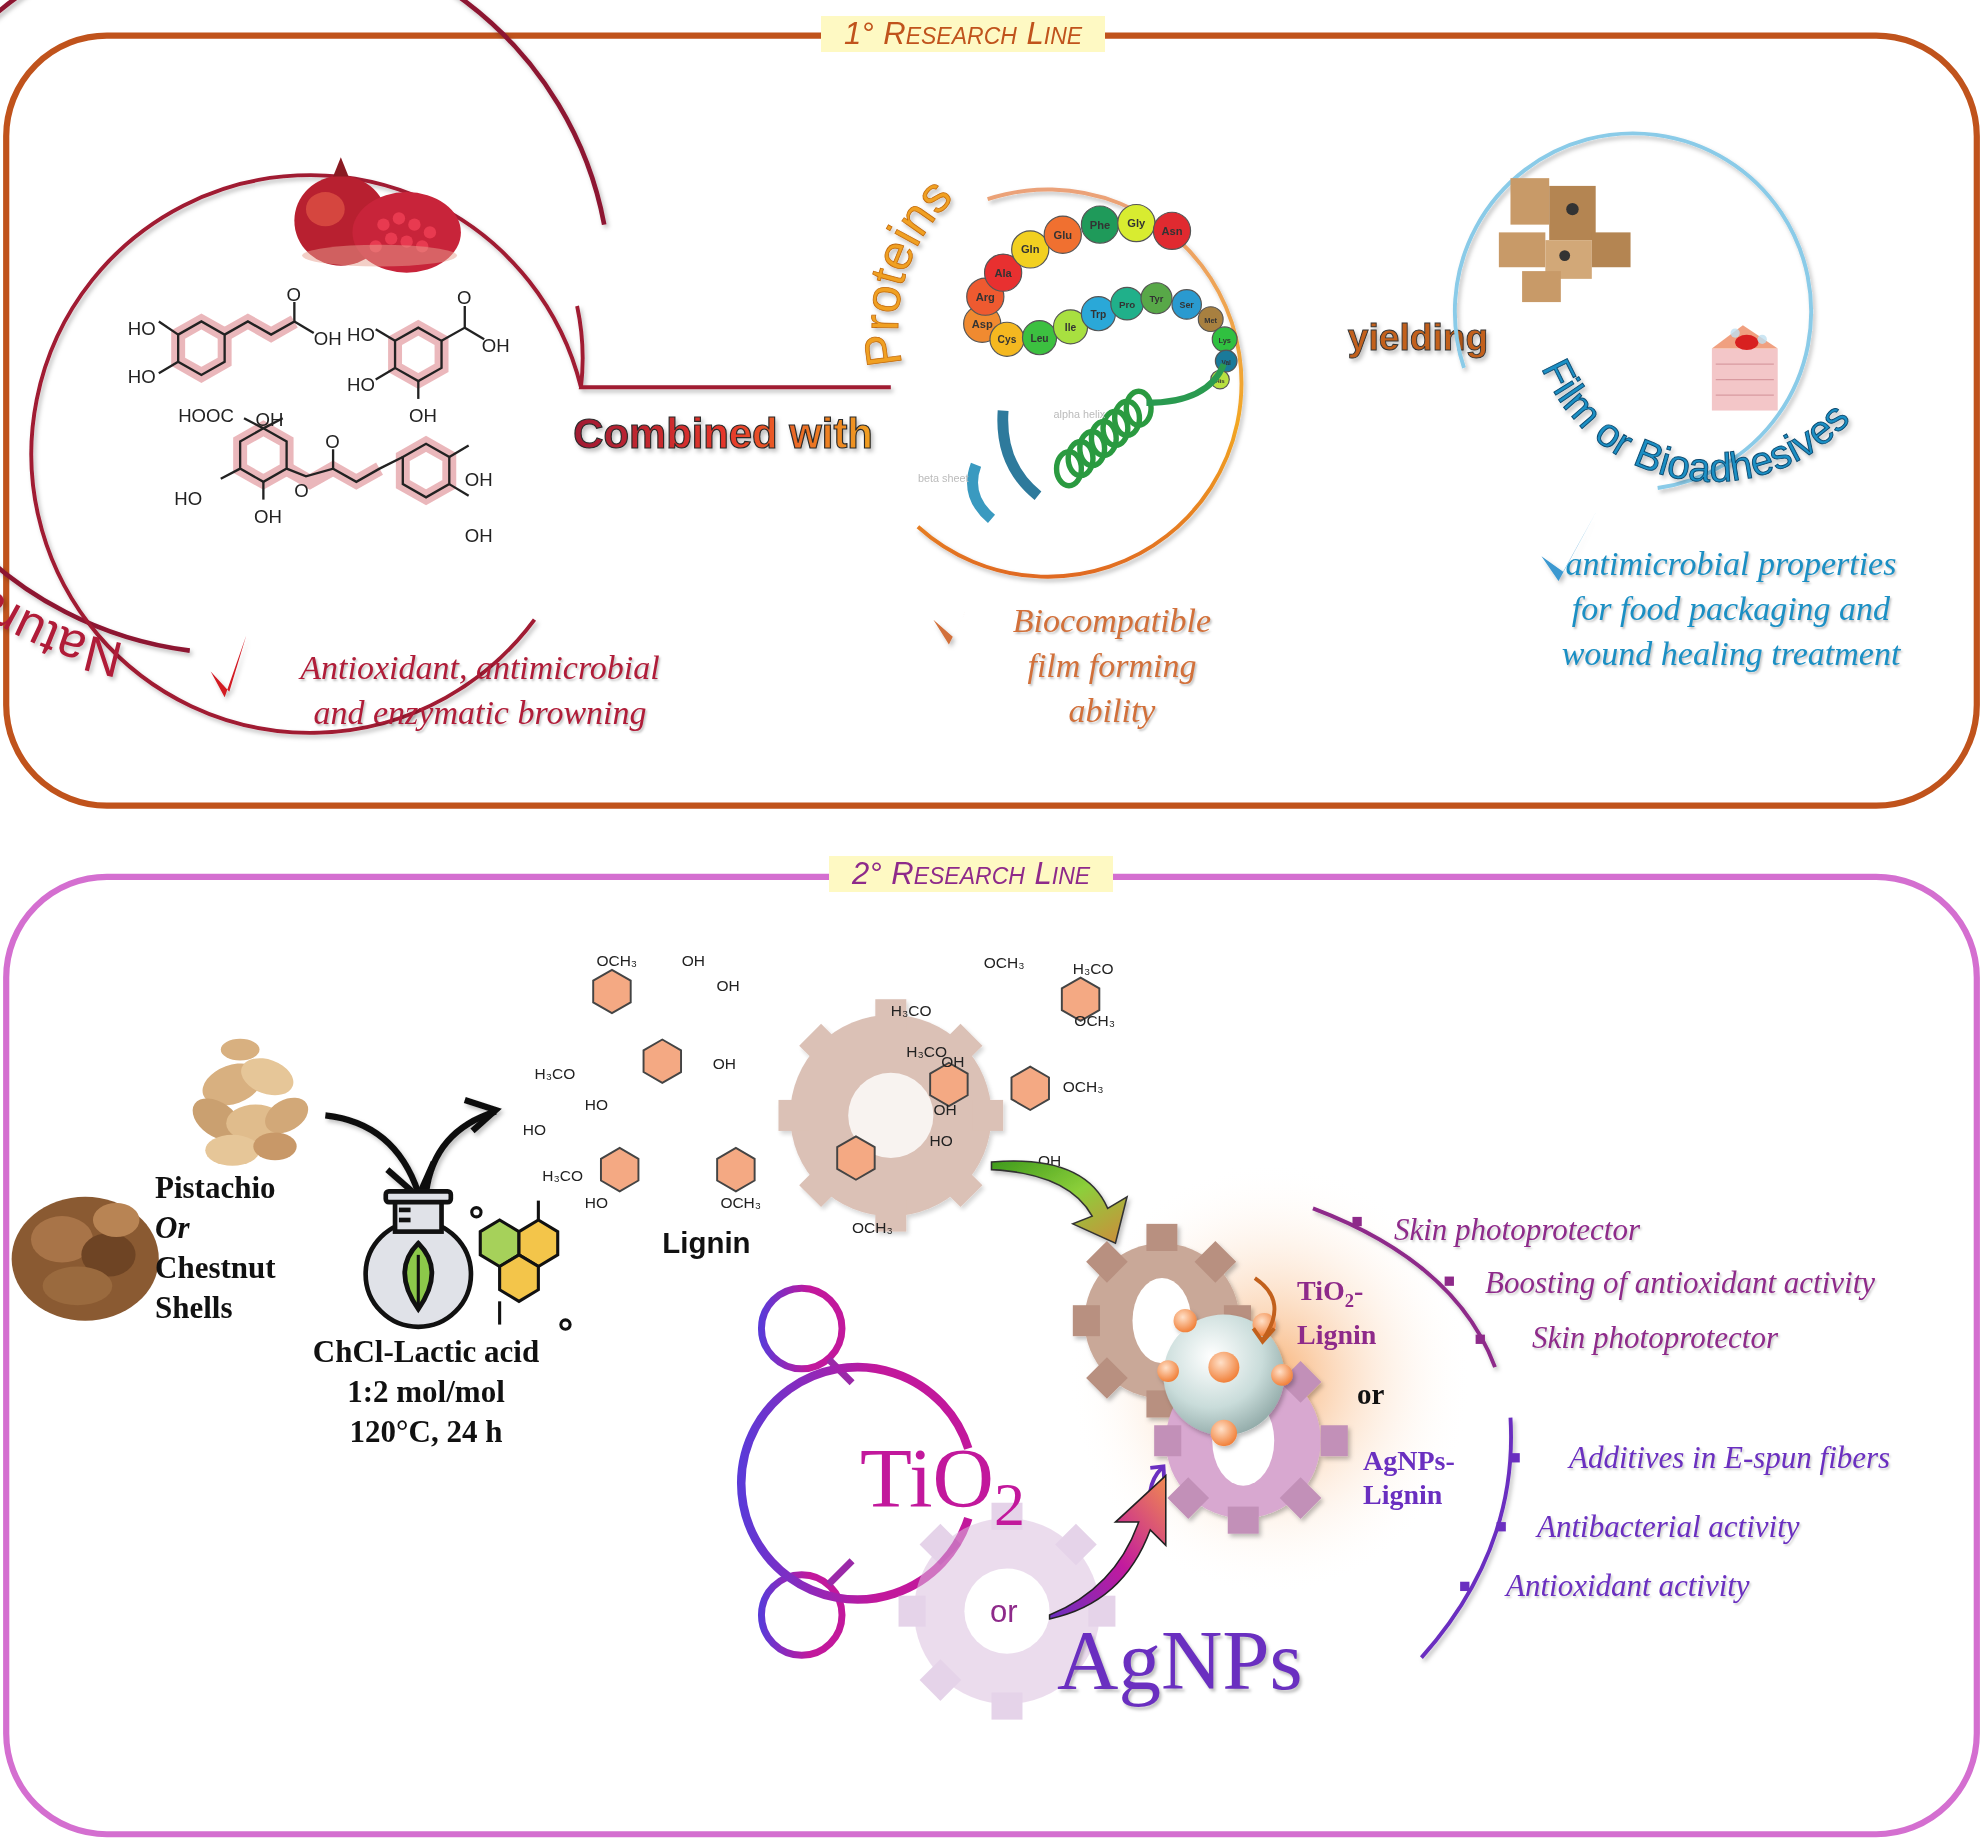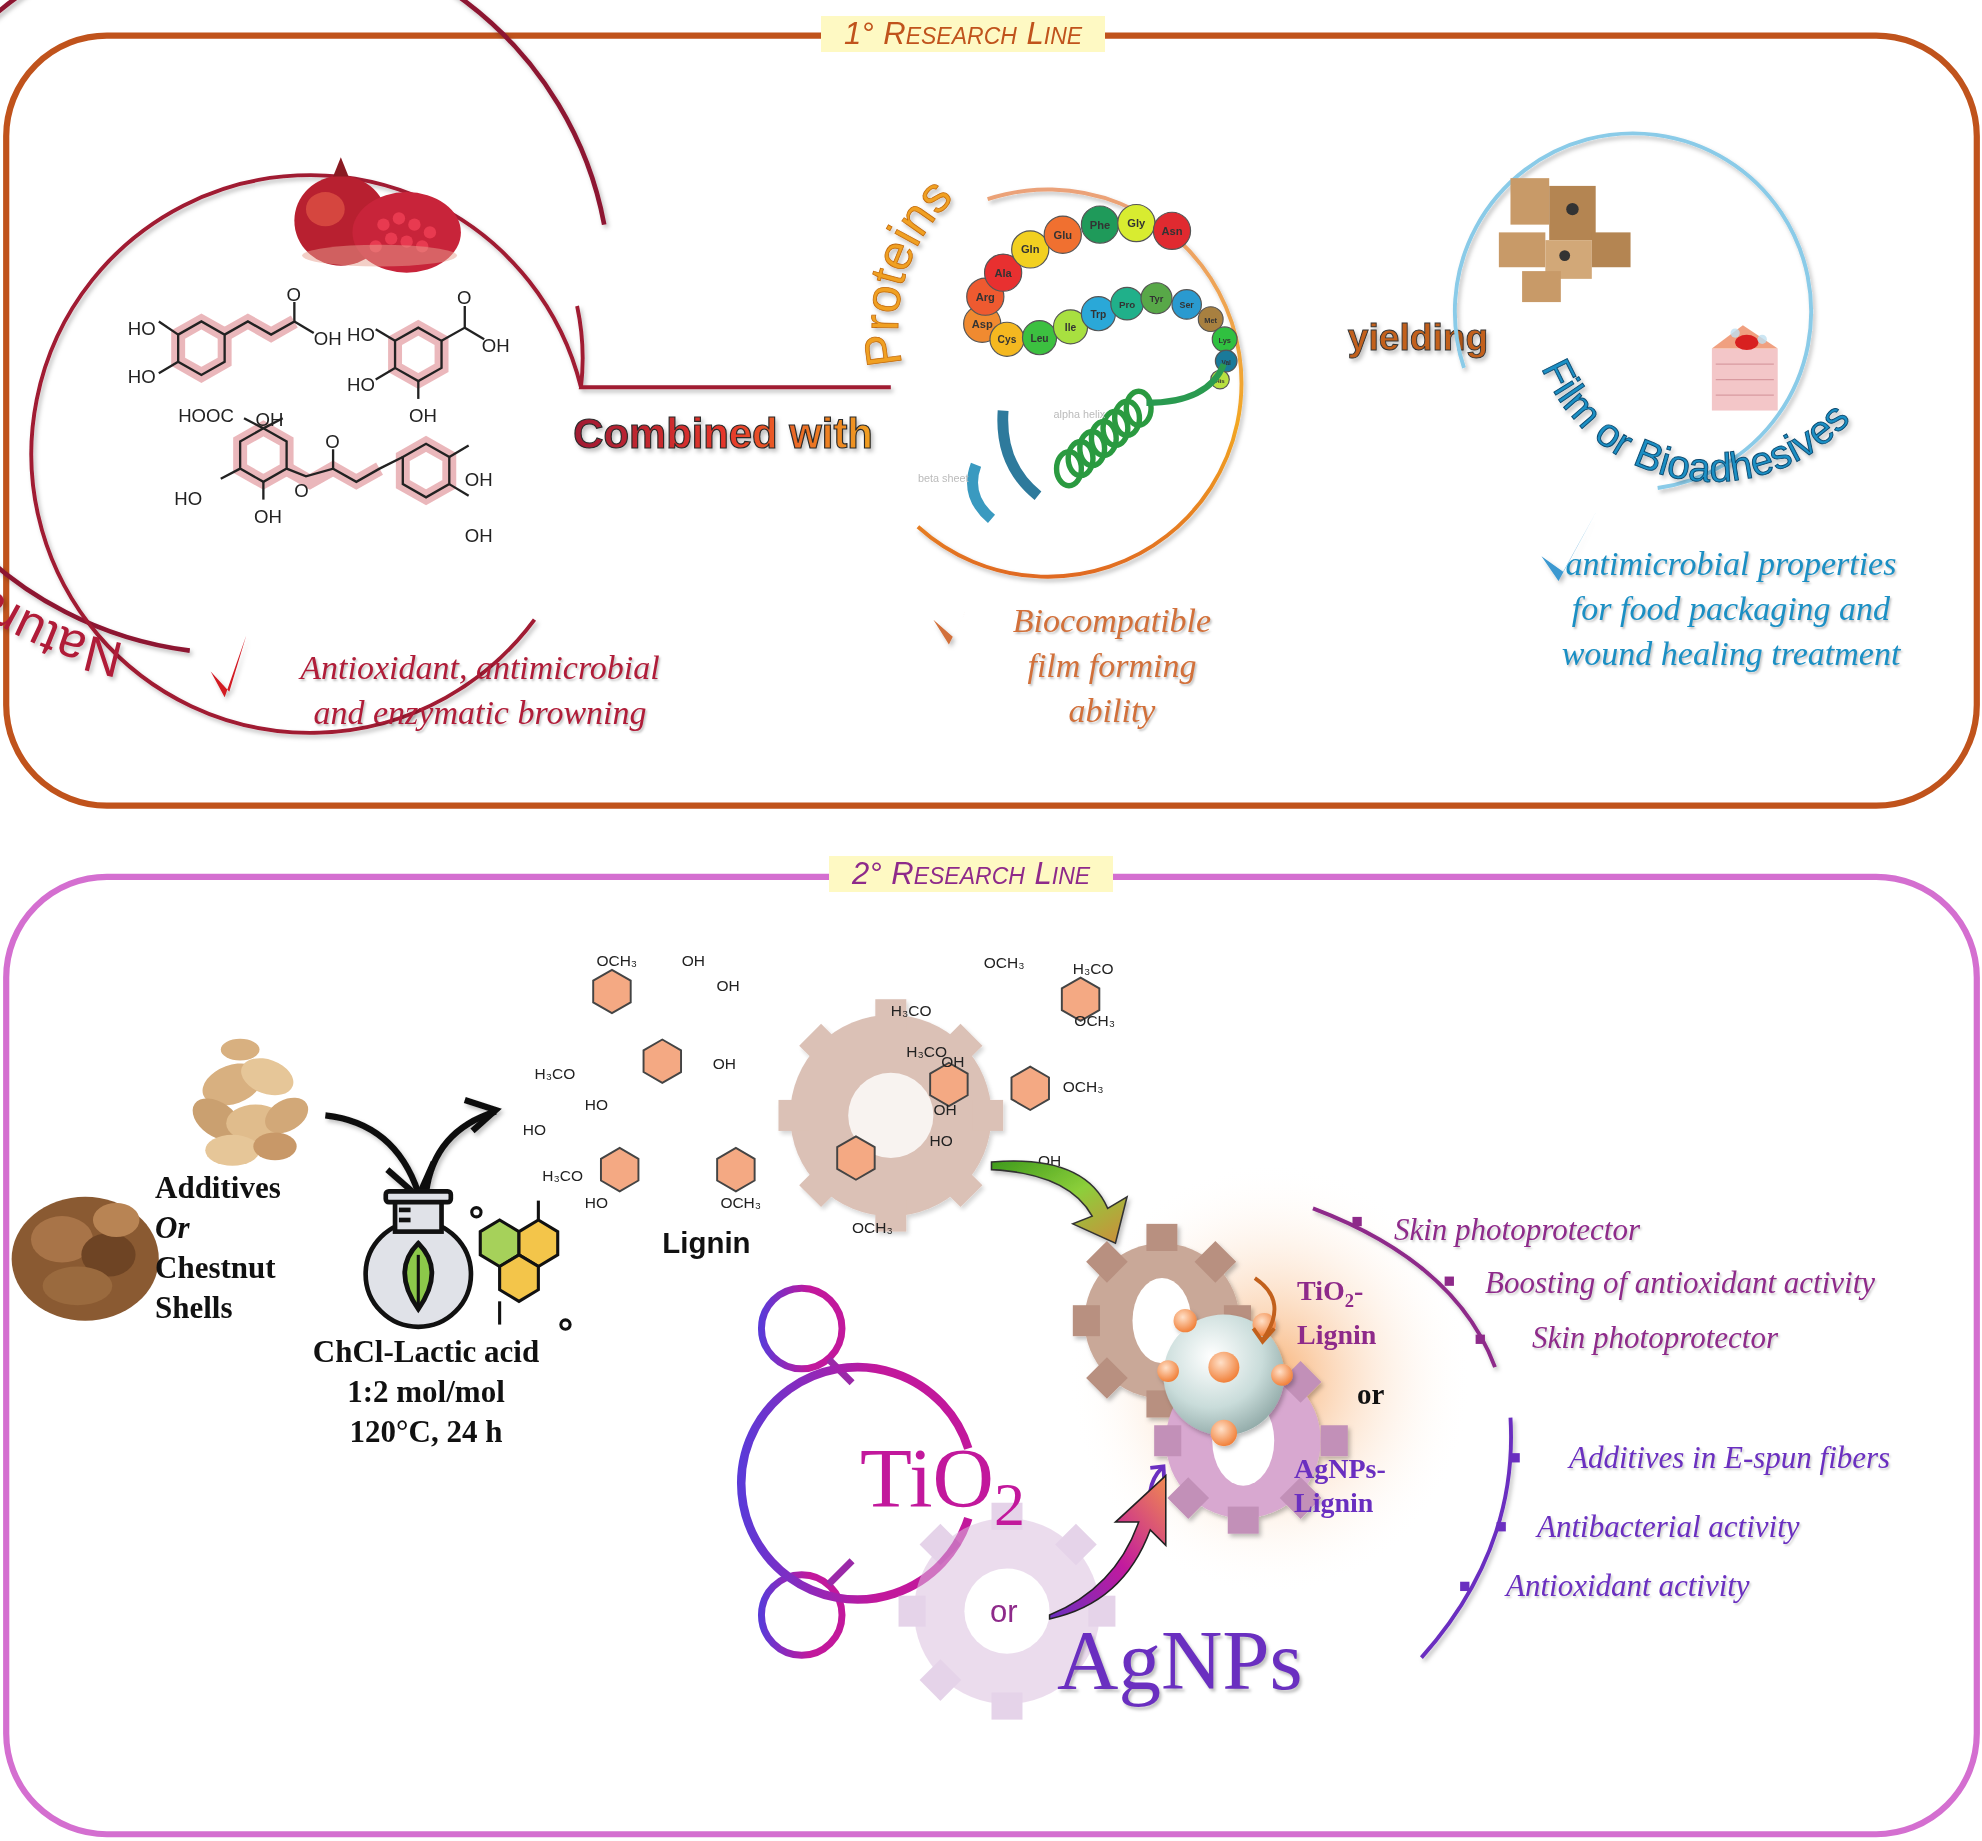--- a/index.html
+++ b/index.html
@@ -468,37 +468,37 @@
   <div>film forming</div>
   <div>ability</div>
 </div>
 <div class="claim" style="left:1514px;top:541px;width:434px;font-size:34px;line-height:45px;color:#1a8fc4;">
   <div>antimicrobial properties</div>
   <div>for food packaging and</div>
   <div>wound healing treatment</div>
 </div>
 
 <div class="label-bold" style="left:155px;top:1168px;font-size:31px;line-height:40px;">
-  <div>Additives</div>
+  <div>Pistachio</div>
   <div style="font-style:italic">Or</div>
   <div>Chestnut</div>
   <div>Shells</div>
 </div>
 <div class="label-bold" style="left:279px;top:1332px;width:294px;text-align:center;font-size:31px;line-height:40px;">
   <div>ChCl-Lactic acid</div>
   <div>1:2 mol/mol</div>
   <div>120°C, 24 h</div>
 </div>
 
 <div class="label-bold" style="left:1297px;top:1274px;font-size:28px;line-height:34px;color:#8e2a8a;">
   <div><span>TiO</span><sub style="font-size:18.6px">2</sub><span>-</span></div>
   <div>Lignin</div>
 </div>
 <div class="label-bold" style="left:1357px;top:1378px;font-size:29px;color:#111;">or</div>
-<div class="label-bold" style="left:1294px;top:1444px;font-size:28px;line-height:34px;color:#6a2fc0;margin-top:8px;">
+<div class="label-bold" style="left:1363px;top:1444px;font-size:28px;line-height:34px;color:#6a2fc0;">
   <div>AgNPs-</div>
   <div>Lignin</div>
 </div>
 
 <div class="prop" style="left:1394px;top:1212px;color:#8e2a8a;">Skin photoprotector</div>
 <div class="prop" style="left:1485px;top:1265px;color:#8e2a8a;">Boosting of antioxidant activity</div>
 <div class="prop" style="left:1532px;top:1320px;color:#8e2a8a;">Skin photoprotector</div>
 <div class="prop" style="left:1549px;top:1440px;color:#6a2fc0;margin-left:20px;">Additives in E-spun fibers</div>
 <div class="prop" style="left:1537px;top:1509px;color:#6a2fc0;">Antibacterial activity</div>
 <div class="prop" style="left:1506px;top:1568px;color:#6a2fc0;">Antioxidant activity</div>

